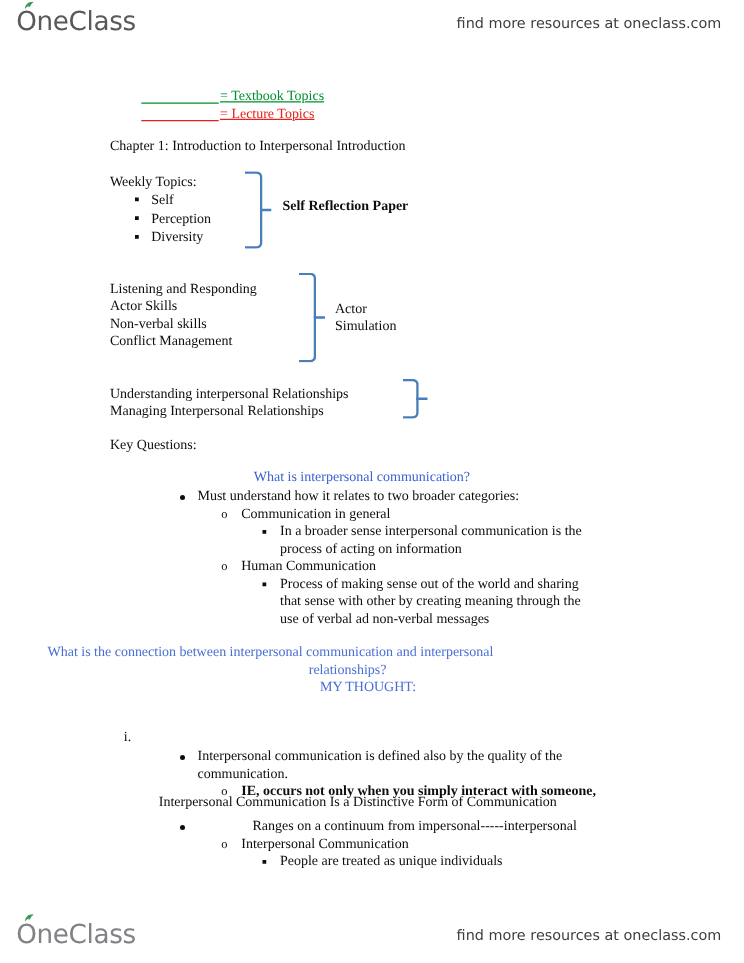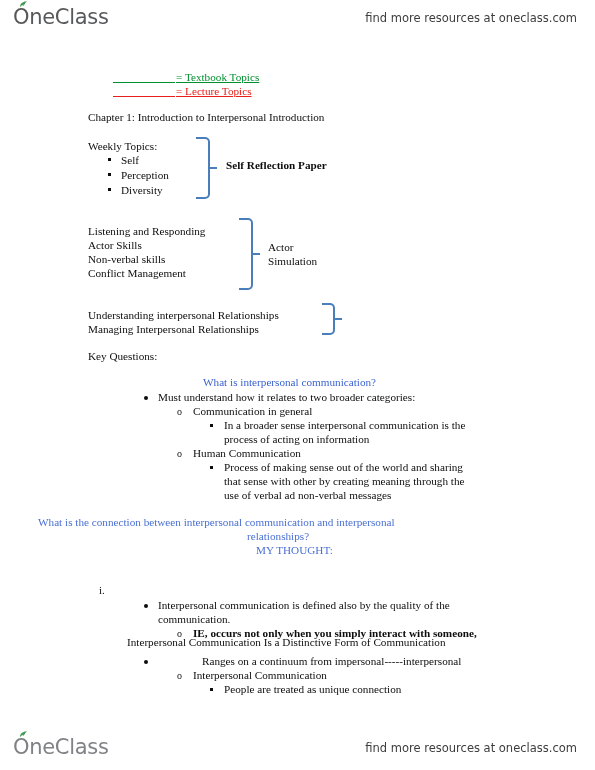--- a/index.html
+++ b/index.html
@@ -181,21 +181,21 @@
     <div class="bcir" style="left:177px; top:629px;">o</div>
     <div class="t" style="left:193px; top:626px;font-weight:bold;">IE, occurs not only when you simply interact with someone,</div>
 
     <div class="bdot" style="left:144px; top:660px;"></div>
     <div class="t" style="left:158px; top:654px;margin-left:44px;">Ranges on a continuum from impersonal-----interpersonal</div>
 
     <div class="bcir" style="left:177px; top:671px;">o</div>
     <div class="t" style="left:193px; top:668px;">Interpersonal Communication</div>
 
     <div class="bsq" style="left:210px; top:688px;"></div>
-    <div class="t" style="left:224px; top:682px;">People are treated as unique connection</div>
+    <div class="t" style="left:224px; top:682px;">People are treated as unique individuals</div>
 
   </div>
 
   <div class="brandbar bottom">
     <div class="logo">
       <span class="o-wrap">
         <svg class="leaf" viewBox="0 0 10 8">
           <path d="M1 7 C1 3, 4 0.5, 8 0.5 C7 1.5, 6.5 3, 6 4 C4.5 4, 2.5 5, 1 7 Z" fill="#3f9b4f"></path>
           <path d="M4.6 5.6 C5.4 3.4, 7 1.6, 8.6 0.6" stroke="#2e7a3c" stroke-width="0.7" fill="none"></path>
         </svg>

